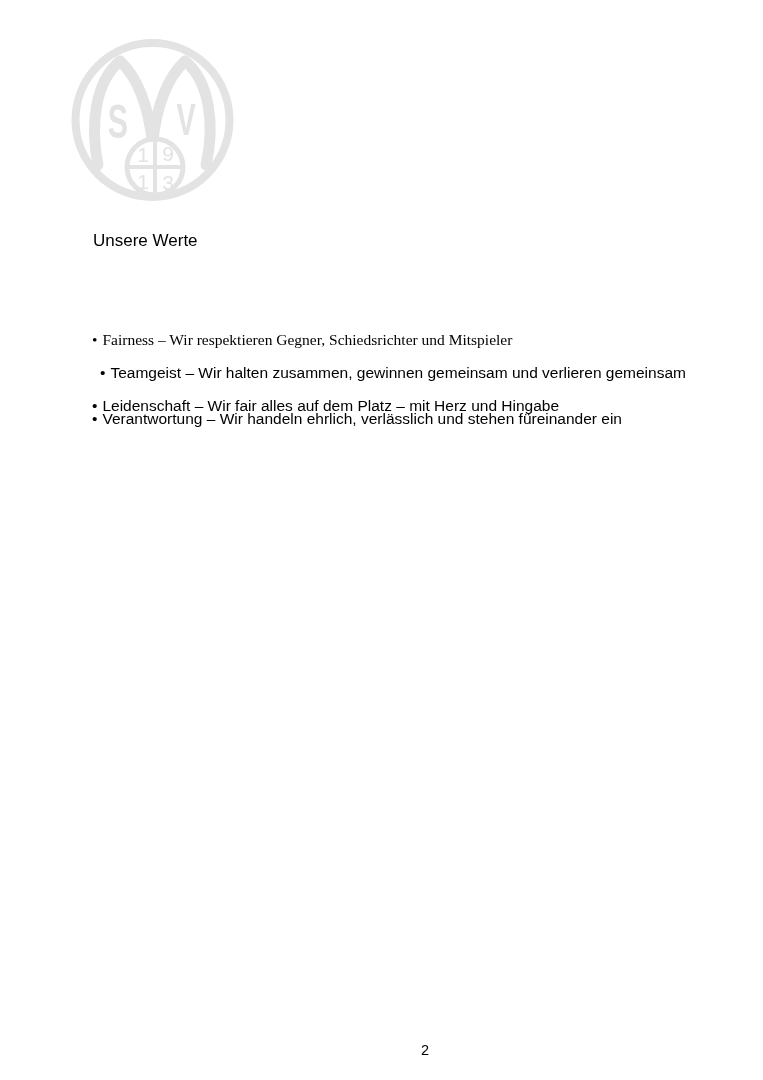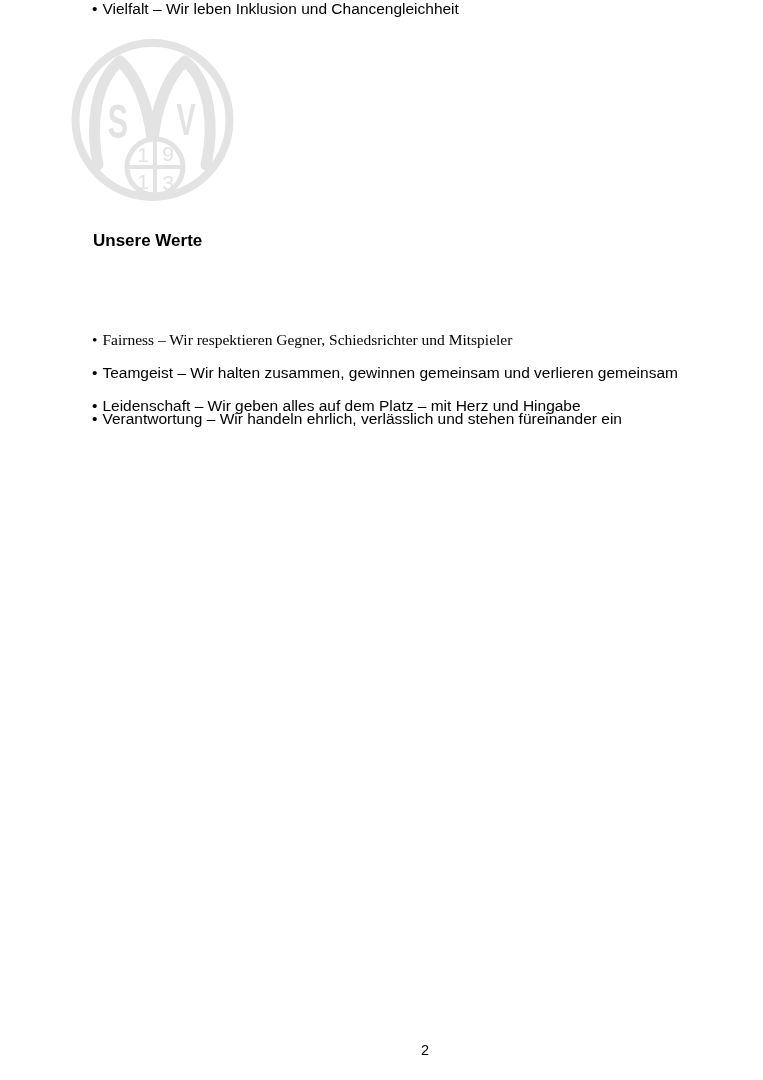--- a/index.html
+++ b/index.html
@@ -19,39 +19,39 @@
     position: absolute;
     left: 70px; top: 39px;
     width: 165px; height: 162px;
   }
   .crest svg { width: 100%; height: 100%; display: block; }
   .crest text { font-family: "Liberation Sans", sans-serif; }
   
   .heading {
     position: absolute;
     left: 93px; top: 231px;
-    font-size: 17px; font-weight: bold;
+    font-size: 17px; font-weight: normal;
     line-height: 20px;
     color: #000000;
     white-space: nowrap;
   }
   
   .bullet {
     position: absolute;
     left: 92px;
     font-size: 15.5px;
     line-height: 17px;
     color: #000000;
     white-space: nowrap;
   }
   .bullet .marker { display: inline-block; margin-right: 5px; }
   .bullet:nth-of-type(1) { top: 265px; }
   .bullet:nth-of-type(2) { top: 298px; }
   .bullet:nth-of-type(3) { top: 331px; font-family: Liberation Serif, serif; }
-  .bullet:nth-of-type(4) { top: 364px; }
+  .bullet:nth-of-type(4) { top: 364px; margin-left: 8px; }
   .bullet:nth-of-type(5) { top: 397px; }
   .bullet:nth-of-type(6) { top: 410px; }
   
   .page-number {
     position: absolute;
     left: 421px; top: 1043px;
     font-size: 14.5px;
     line-height: 15px;
     color: #000000;
   }
@@ -84,24 +84,21 @@
 
   <div class="heading">Unsere Werte</div>
 
   <div class="bullet">
     <span class="marker">•</span><span>Fairness – Wir respektieren Gegner, Schiedsrichter und Mitspieler</span>
   </div>
   <div class="bullet">
     <span class="marker">•</span><span>Teamgeist – Wir halten zusammen, gewinnen gemeinsam und verlieren gemeinsam</span>
   </div>
   <div class="bullet">
-    <span class="marker">•</span><span>Leidenschaft – Wir geben alles auf dem Platz – mit Herz und Hingabe</span>
+    <span class="marker">•</span><span>Leidenschaft – Wir fair alles auf dem Platz – mit Herz und Hingabe</span>
   </div>
   <div class="bullet">
     <span class="marker">•</span><span>Verantwortung – Wir handeln ehrlich, verlässlich und stehen füreinander ein</span>
-  </div>
-  <div class="bullet">
-    <span class="marker">•</span><span>Vielfalt – Wir leben Inklusion und Chancengleichheit</span>
   </div>
 
   <div class="page-number">2</div>
 
 </div>
 
 </body></html>

